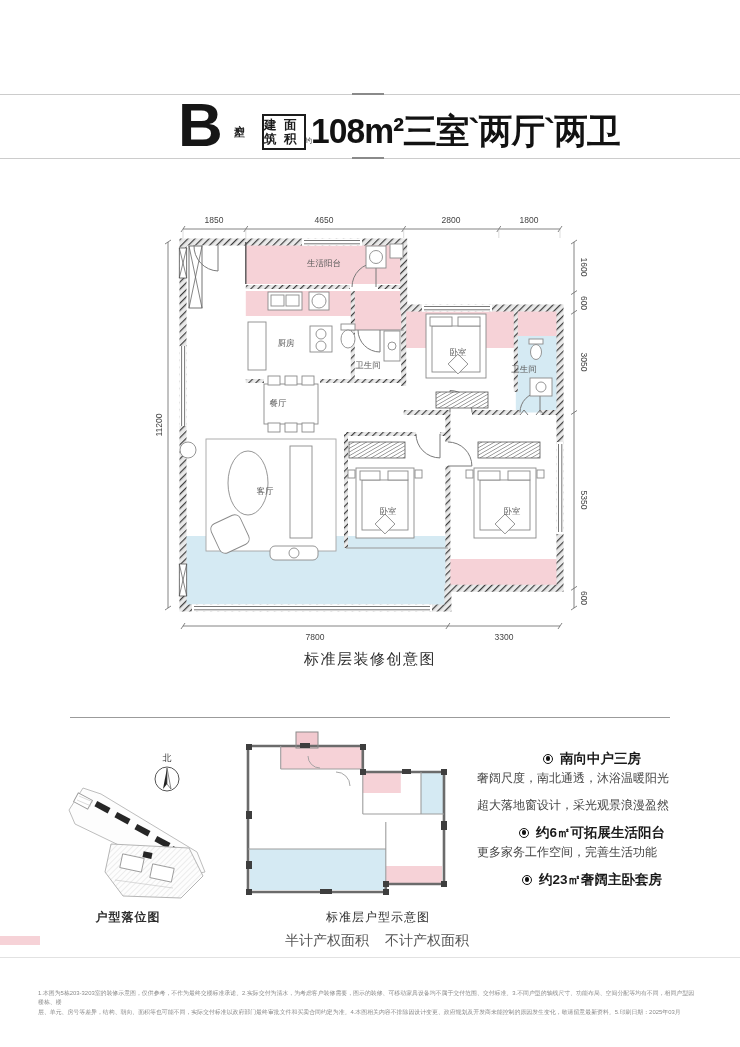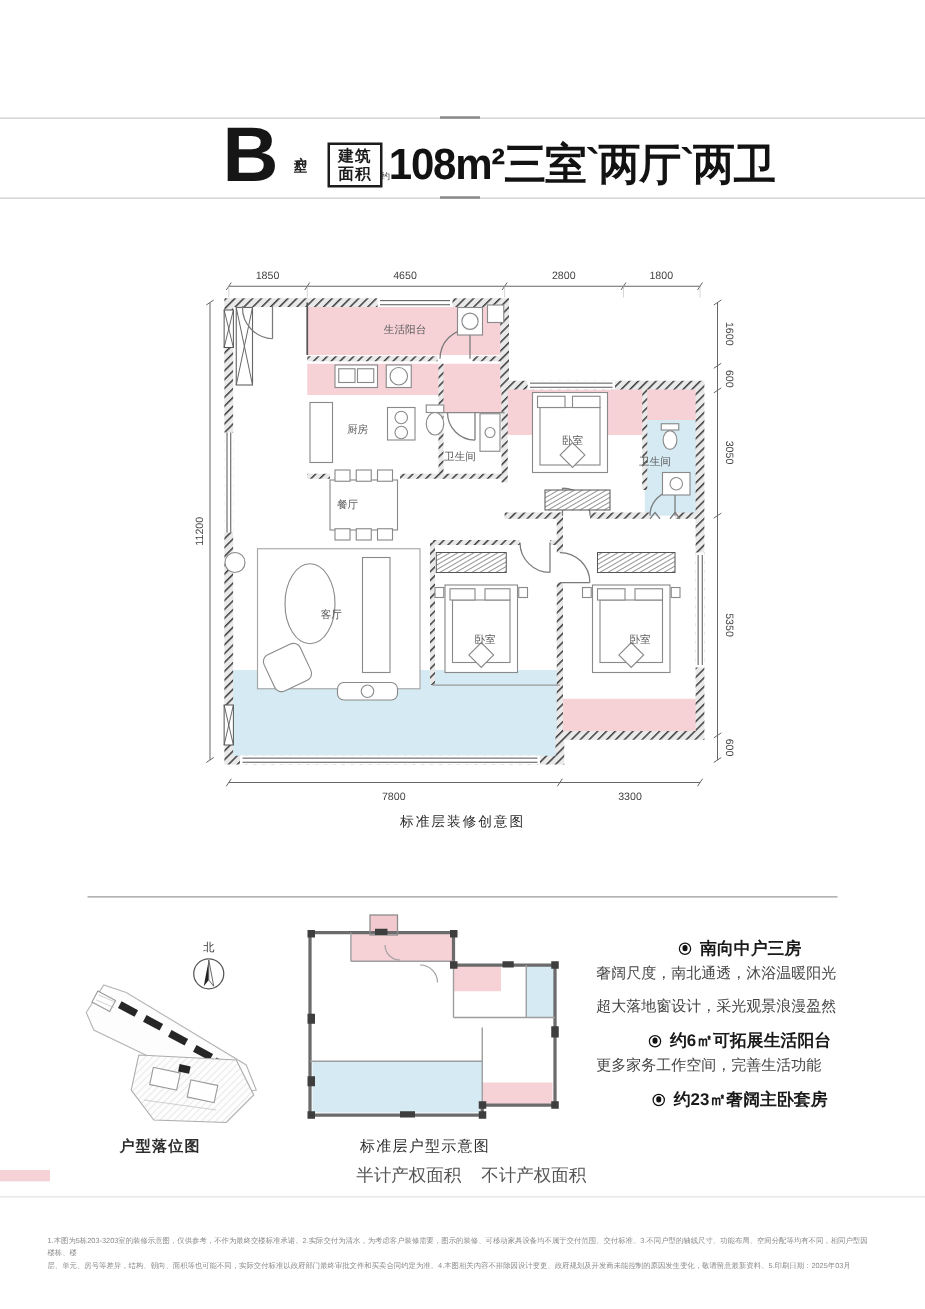--- a/index.html
+++ b/index.html
@@ -4,30 +4,30 @@
 <style>
   html,body{margin:0;padding:0;background:#fff;}
   .page{position:relative;width:740px;height:1047px;background:#ffffff;overflow:hidden;
         font-family:"Liberation Sans","DejaVu Sans",sans-serif;color:#222;}
   .abs{position:absolute;}
   
   .rule{position:absolute;left:0;width:740px;height:1px;background:#cccccc;}
   .rule-accent{position:absolute;left:352px;width:32px;height:2px;background:#8a8a8a;}
   .b-letter{position:absolute;left:178px;top:96px;font-size:62px;font-weight:700;line-height:58px;color:#161616;letter-spacing:-2px;}
   .b-sub{position:absolute;left:233px;top:116px;writing-mode:vertical-rl;text-orientation:upright;font-size:10.5px;letter-spacing:3px;color:#222;font-weight:700;}
-  .area-box{position:absolute;left:262px;top:114px;width:40px;height:32px;border:2px solid #1c1c1c;display:flex;flex-direction:column;justify-content:center;align-items:center;}
+  .area-box{position:absolute;left:262px;top:114px;width:40px;height:32px;border:2px solid #1c1c1c;display:flex;flex-direction:row;justify-content:center;align-items:center;}
   .area-box div{font-size:12.5px;font-weight:700;line-height:14px;letter-spacing:1px;color:#1c1c1c;}
   .area-approx{position:absolute;left:305px;top:136px;font-size:7px;color:#333;}
   .headline{position:absolute;left:311px;top:108px;font-size:35px;font-weight:700;letter-spacing:-1px;color:#121212;white-space:nowrap;transform:scaleX(.96);transform-origin:left top;}
   
-  .plan-caption{position:absolute;left:260px;top:650px;width:220px;text-align:center;font-size:11px;letter-spacing:1.5px;color:#2d2d2d;}
+  .plan-caption{position:absolute;left:260px;top:650px;width:220px;text-align:center;font-size:15px;letter-spacing:1.5px;color:#2d2d2d;}
   .divider1{position:absolute;left:70px;top:717px;width:600px;height:1px;background:#9b9b9b;}
   .divider2{position:absolute;left:0;top:957px;width:740px;height:1px;background:#e2e2e2;}
   .site-caption{position:absolute;left:68px;top:909px;width:120px;text-align:center;font-size:12px;letter-spacing:1px;color:#2d2d2d;font-weight:bold;}
-  .schem-caption{position:absolute;left:250px;top:909px;width:180px;text-align:center;font-size:12px;letter-spacing:1px;color:#2d2d2d;}
+  .schem-caption{position:absolute;left:250px;top:909px;width:180px;text-align:right;font-size:12px;letter-spacing:1px;color:#2d2d2d;}
   
   .legend-swatch{position:absolute;width:40px;height:9px;top:936px;}
   .legend-label{position:absolute;top:932px;font-size:14px;color:#555;}
   
   .features{position:absolute;left:458px;top:750px;width:268px;}
   .feat{margin-bottom:11px;}
   .feat-head{display:flex;align-items:center;justify-content:center;}
   .blt{width:8px;height:8px;border:1.6px solid #111;border-radius:50%;position:relative;margin-right:7px;flex:0 0 auto;}
   .blt::after{content:"";position:absolute;inset:1.6px;background:#111;border-radius:50%;}
   .feat-title{font-size:13.5px;font-weight:700;color:#1a1a1a;line-height:17px;}

